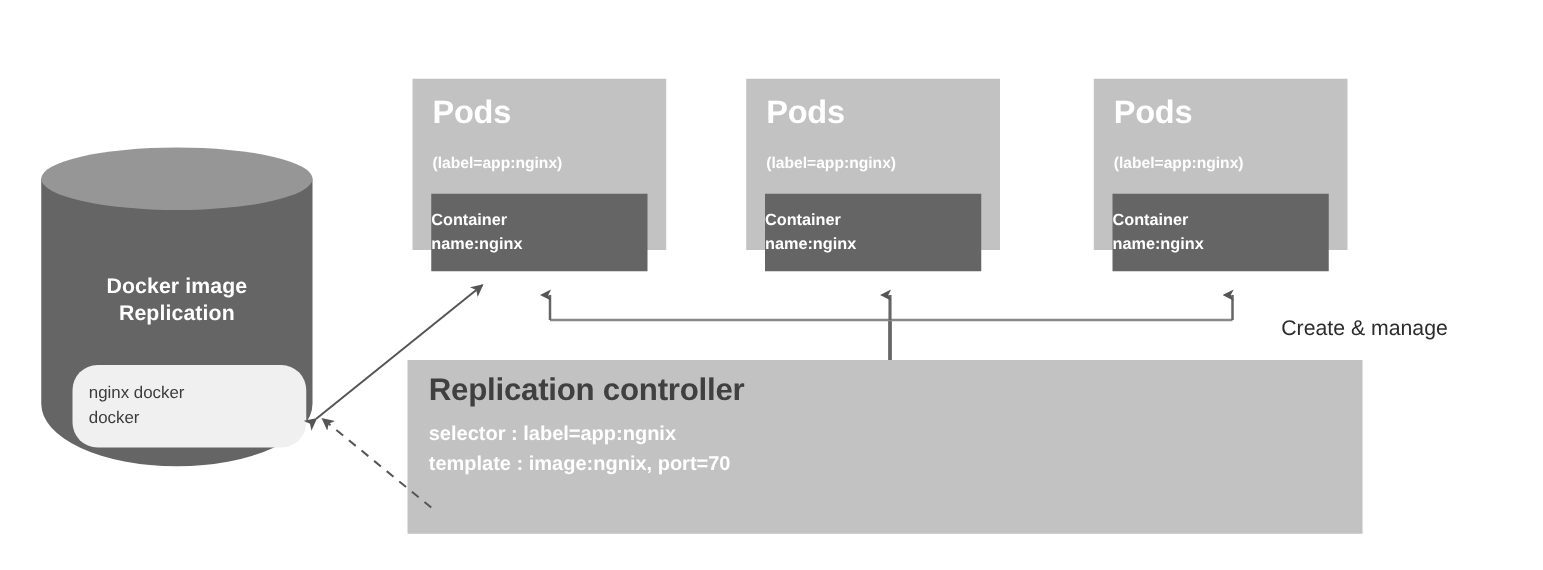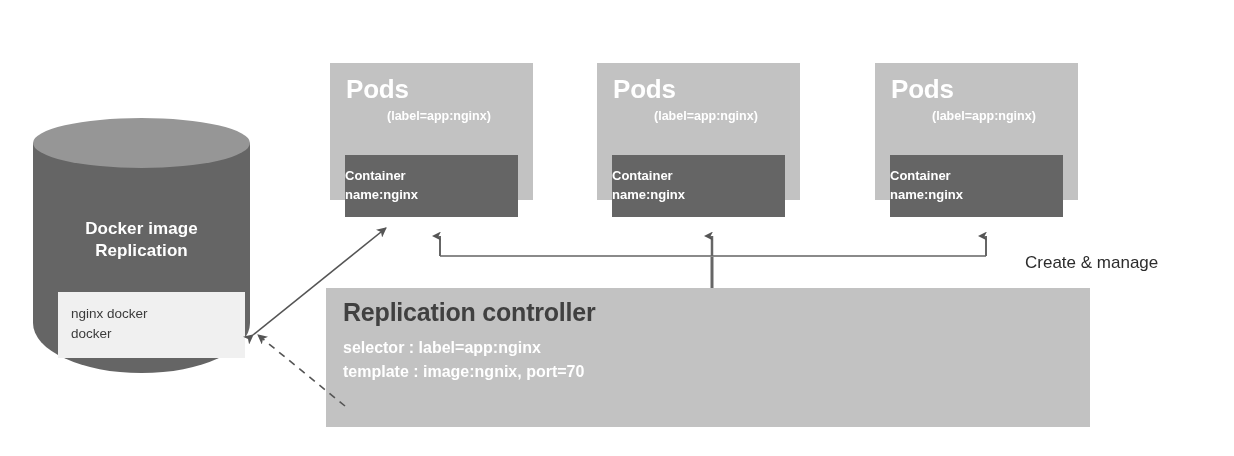--- a/index.html
+++ b/index.html
@@ -55,20 +55,21 @@
     line-height: 22px;
     letter-spacing: .1px;
   }
   .repo-box {
     position: absolute;
     left: 25px;
     top: 174px;
     width: 187px;
     height: 66px;
     background: #f0f0f0;
+    border-radius: 20px;
   }
   .repo-box-text {
     position: absolute;
     left: 13px;
     top: 12px;
     color: #3b3b3b;
     font-size: 13.5px;
     line-height: 20px;
   }
 
@@ -90,26 +91,25 @@
     top: 12px;
     color: #ffffff;
     font-size: 26px;
     font-weight: bold;
     letter-spacing: -.2px;
     line-height: 28px;
   }
   .pod-label {
     position: absolute;
     left: 16px;
-    top: 45px;
+    top: 59px;
     color: #ffffff;
     font-size: 12.5px;
     font-weight: bold;
     line-height: 16px;
-    margin-left: 41px;
   }
   .container-box {
     position: absolute;
     left: 15px;
     top: 92px;
     width: 173px;
     height: 62px;
     background: #656565;
   }
   .container-text {
@@ -222,21 +222,21 @@
       <div class="container-text">
         <span>Container</span><br>
         <span>name:nginx</span>
       </div>
     </div>
   </div>
 
   <div class="rc-box">
     <div class="rc-title">Replication controller</div>
     <div class="rc-lines">
-      <span class="rc-line">selector : label=app:nginx</span>
+      <span class="rc-line">selector : label=app:ngnix</span>
       <span class="rc-line">template : image:ngnix, port=70</span>
     </div>
   </div>
 
   <div class="create-manage">Create &amp; manage</div>
 
   <svg id="arrows" viewBox="0 0 1234 456">
     <defs>
       <marker id="arrowUp" markerWidth="9" markerHeight="9" refX="4.5" refY="8" orient="auto" markerUnits="userSpaceOnUse">
         <path d="M4.5,0 L9,9 L4.5,6.6 L0,9 Z" fill="#555555"></path>

